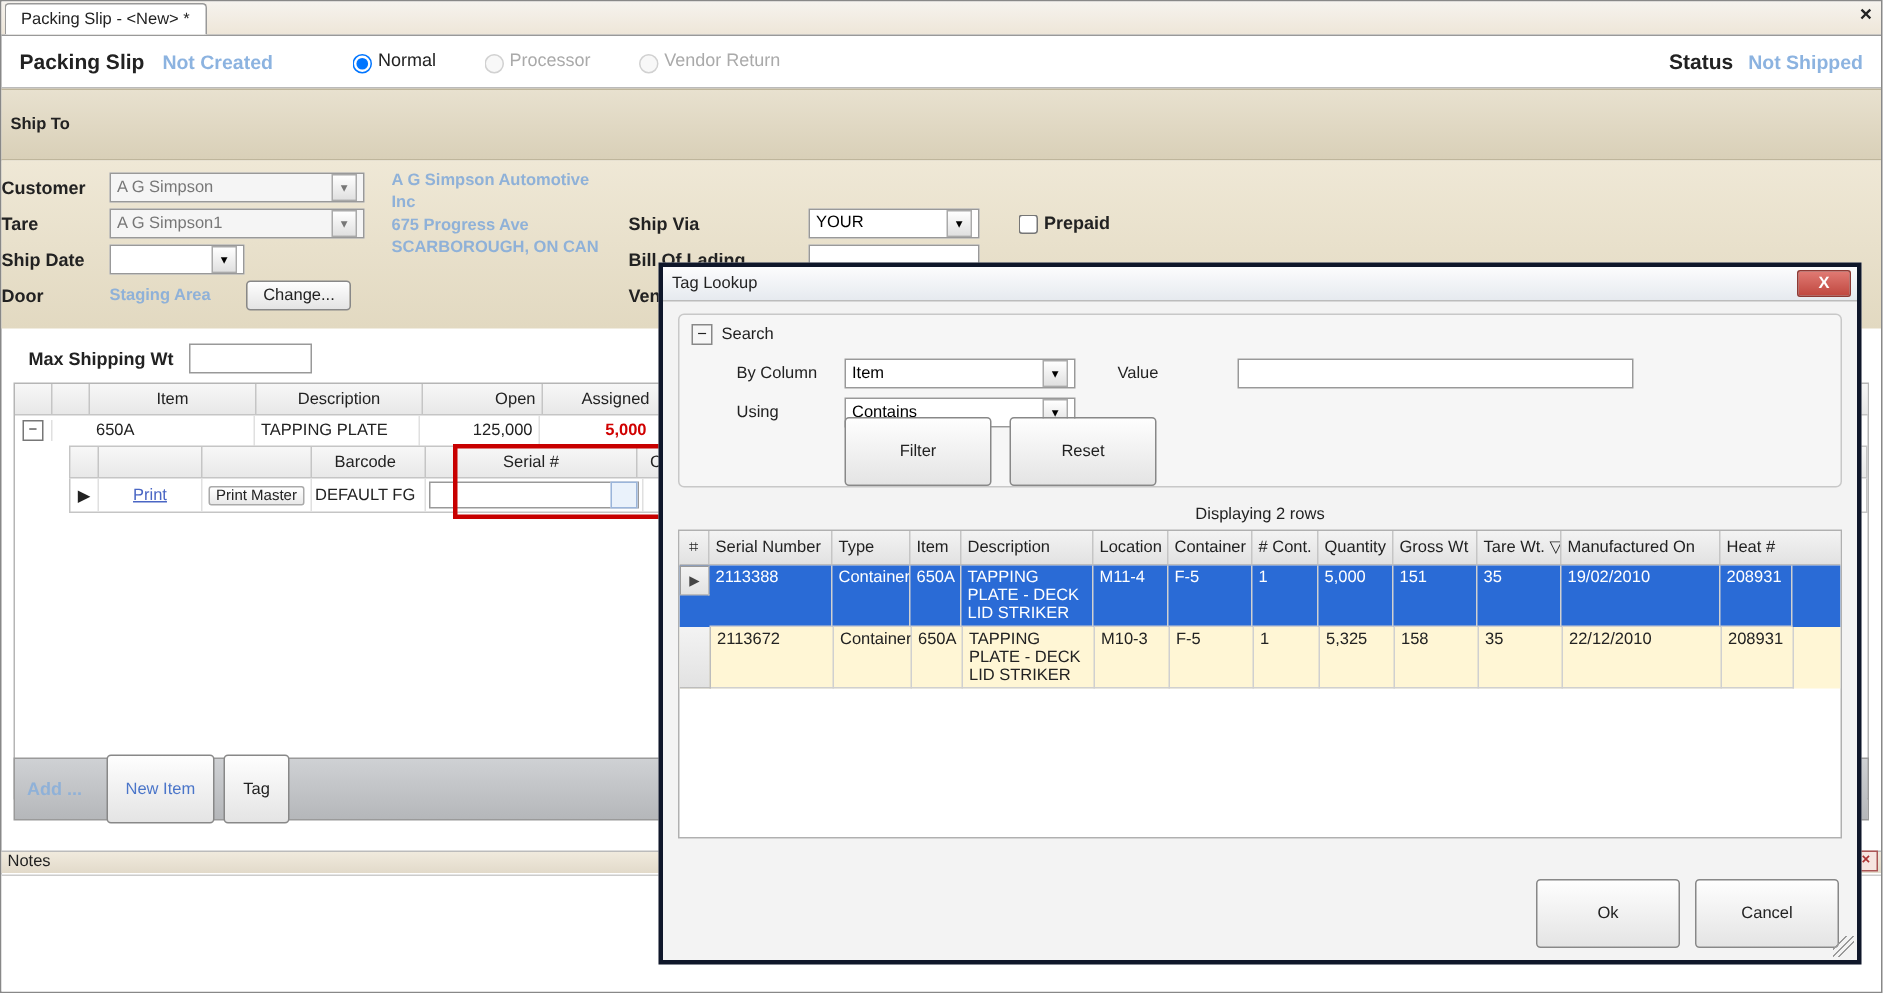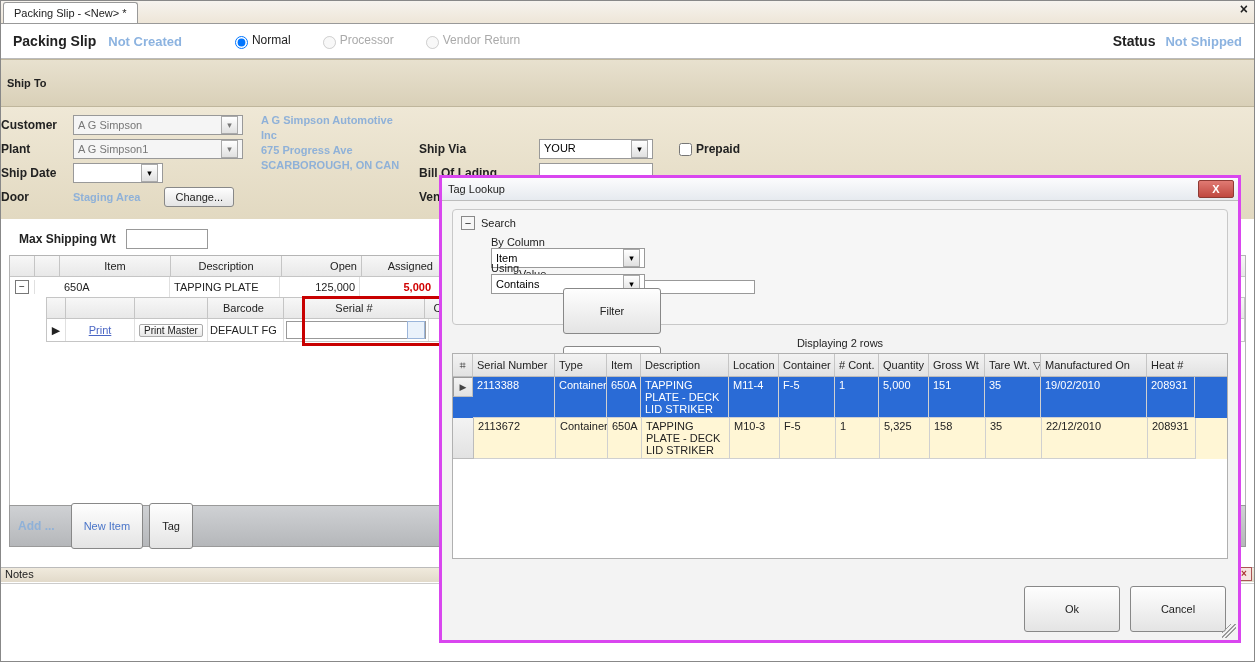--- a/index.html
+++ b/index.html
@@ -243,21 +243,21 @@
     border:1px solid #a55; color:#a33; font-weight:bold;
     width:14px;height:12px;text-align:center;line-height:12px;font-size:10px;cursor:pointer;
     background:#f6e5e0;
   }
 
   
   .dialog {
     position:absolute;
     left: 438px; top: 174px;
     width: 802px; height: 468px;
-    border: 3px solid #d946ef;
+    border: 3px solid #0f172a;
     background: #f3f3f3;
     box-sizing: border-box;
     display:flex; flex-direction:column;
   }
   .dlg-title {
     height: 22px;
     background: linear-gradient(#fcfcfd, #e6eaef);
     border-bottom: 1px solid #bcbcbc;
     display:flex; align-items:center;
     padding: 0 6px;
@@ -279,21 +279,21 @@
   .panel {
     margin: 8px 10px;
     border:1px solid #c8c8c8;
     border-radius:4px;
     background:#f6f6f6;
     padding: 6px 8px 10px 8px;
   }
   .panel-head { display:flex; align-items:center; margin-bottom:6px; font-size:11px; }
   .sq-toggle { width:12px;height:12px;border:1px solid #888;display:inline-flex;align-items:center;justify-content:center;margin-right:6px;font-size:11px;line-height:10px;}
   .form2 { padding-left: 30px; }
-  .form2 .r { display:flex; height:26px;flex-direction:column; }
+  .form2 .r { display:flex; align-items:center; height:26px; }
   .form2 .lbl { width: 72px; font-size:11px; }
   .form2 .sel { width: 154px; background:#fff; color:#000; }
   .form2 .txt { width: 264px; }
   .form2 .value-lbl { margin-left: 28px; margin-right:8px; }
   .form2 .btnrow { margin-left: 72px; display:flex; gap:12px; }
   .form2 .btnrow .btn { width: 72px; text-align:center; }
 
   .dg-info { text-align:center; font-size:11px; margin: 4px 0; }
   .dg-grid {
     margin: 0 10px;
@@ -371,21 +371,21 @@
 <div class="shipto-body">
   <div class="form-col col1">
     <div class="frow">
       <span class="flabel">Customer</span>
       <span class="sel">
             <span>A G Simpson</span>
             <span class="arrow">▾</span>
           </span>
     </div>
     <div class="frow">
-      <span class="flabel">Plant</span>
+      <span class="flabel">Tare</span>
       <span class="sel">
             <span>A G Simpson1</span>
             <span class="arrow">▾</span>
           </span>
     </div>
     <div class="frow">
       <span class="flabel">Ship Date</span>
       <span class="sel date enabled">
             <span></span>
             <span class="arrow">▾</span>

